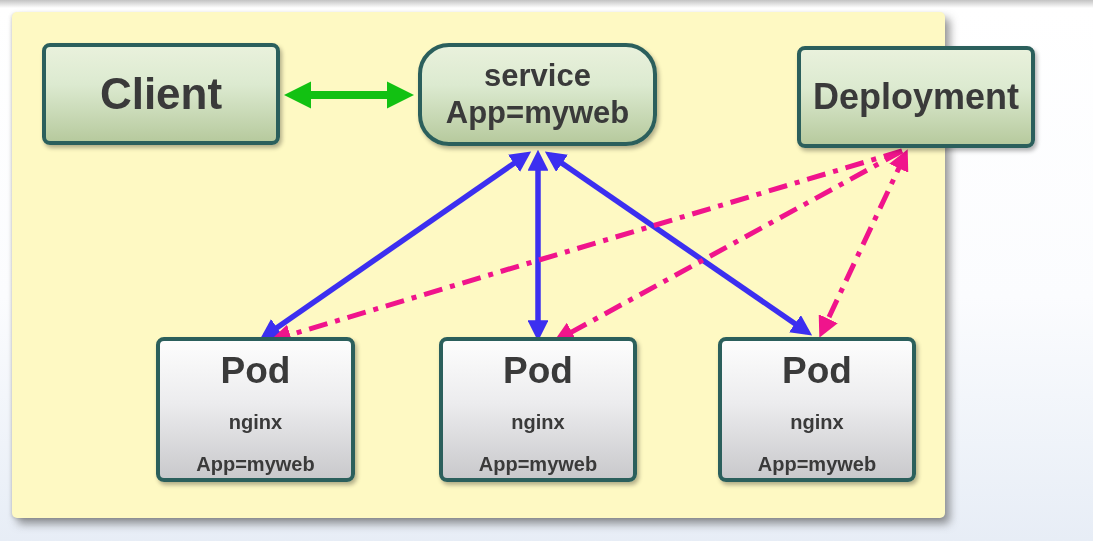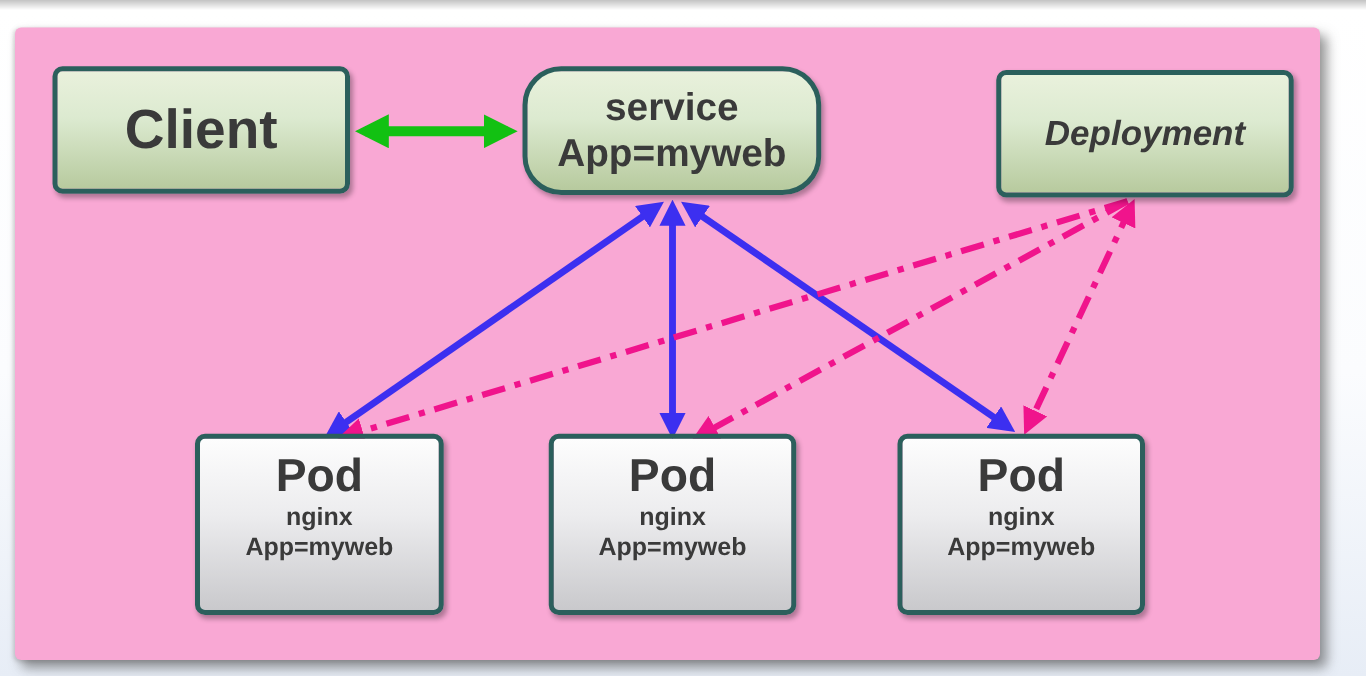--- a/index.html
+++ b/index.html
@@ -3,37 +3,37 @@
 <meta charset="utf-8">
 <style>
   html,body{margin:0;padding:0;}
   body{
     width:1093px;height:541px;overflow:hidden;
     font-family:"Liberation Sans","DejaVu Sans",sans-serif;
     background:linear-gradient(180deg,#c3c3c3 0px,#ffffff 8px,#fbfcfe 55%,#e7edf6 100%);
   }
   .page{position:relative;width:1093px;height:541px;}
   .card{
-    position:absolute;left:12px;top:22px;width:1044px;height:506px;
-    background:#f9a8d4;border-radius:5px;
+    position:absolute;left:12px;top:12px;width:933px;height:506px;
+    background:#fef9c3;border-radius:5px;
     box-shadow:5px 6px 9px rgba(70,70,70,0.55), -1px 1px 3px rgba(120,120,120,0.25);
   }
   .edges{position:absolute;left:0;top:0;width:1063px;height:506px;}
   .node{
     position:absolute;box-sizing:border-box;
     border:4px solid #2b5f5c;border-radius:8px;
     display:flex;flex-direction:column;align-items:center;justify-content:center;
     color:#3a3a3a;font-weight:bold;text-align:center;
     box-shadow:2px 3px 4px rgba(0,0,0,0.30);
   }
   .node.green{background:linear-gradient(180deg,#e9f1dc 0%,#dcead0 40%,#b7ca9e 100%);}
-  .node.gray{background:linear-gradient(180deg,#fdfdfd 0%,#ececee 45%,#c9c9cc 100%);}
+  .node.gray{background:linear-gradient(180deg,#fdfdfd 0%,#ececee 45%,#c9c9cc 100%);gap:18px;}
   .client-box{left:30px;top:31px;width:238px;height:102px;font-size:44px;}
   .service-box{left:406px;top:31px;width:239px;height:103px;font-size:31px;line-height:1.18;border-radius:31px;}
-  .deployment-box{left:785px;top:34px;width:238px;height:102px;font-size:28px;font-style:italic;}
+  .deployment-box{left:785px;top:34px;width:238px;height:102px;font-size:36px;}
   .pod-box{width:199px;height:145px;justify-content:flex-start;padding-top:10px;}
   .pod-1{left:144px;top:325px;}
   .pod-2{left:427px;top:325px;width:198px;}
   .pod-3{left:706px;top:325px;width:198px;}
   .pod-title{font-size:37px;line-height:1.1;}
   .pod-sub{font-size:20px;line-height:1.22;}
 </style>
 </head>
 <body>
 

